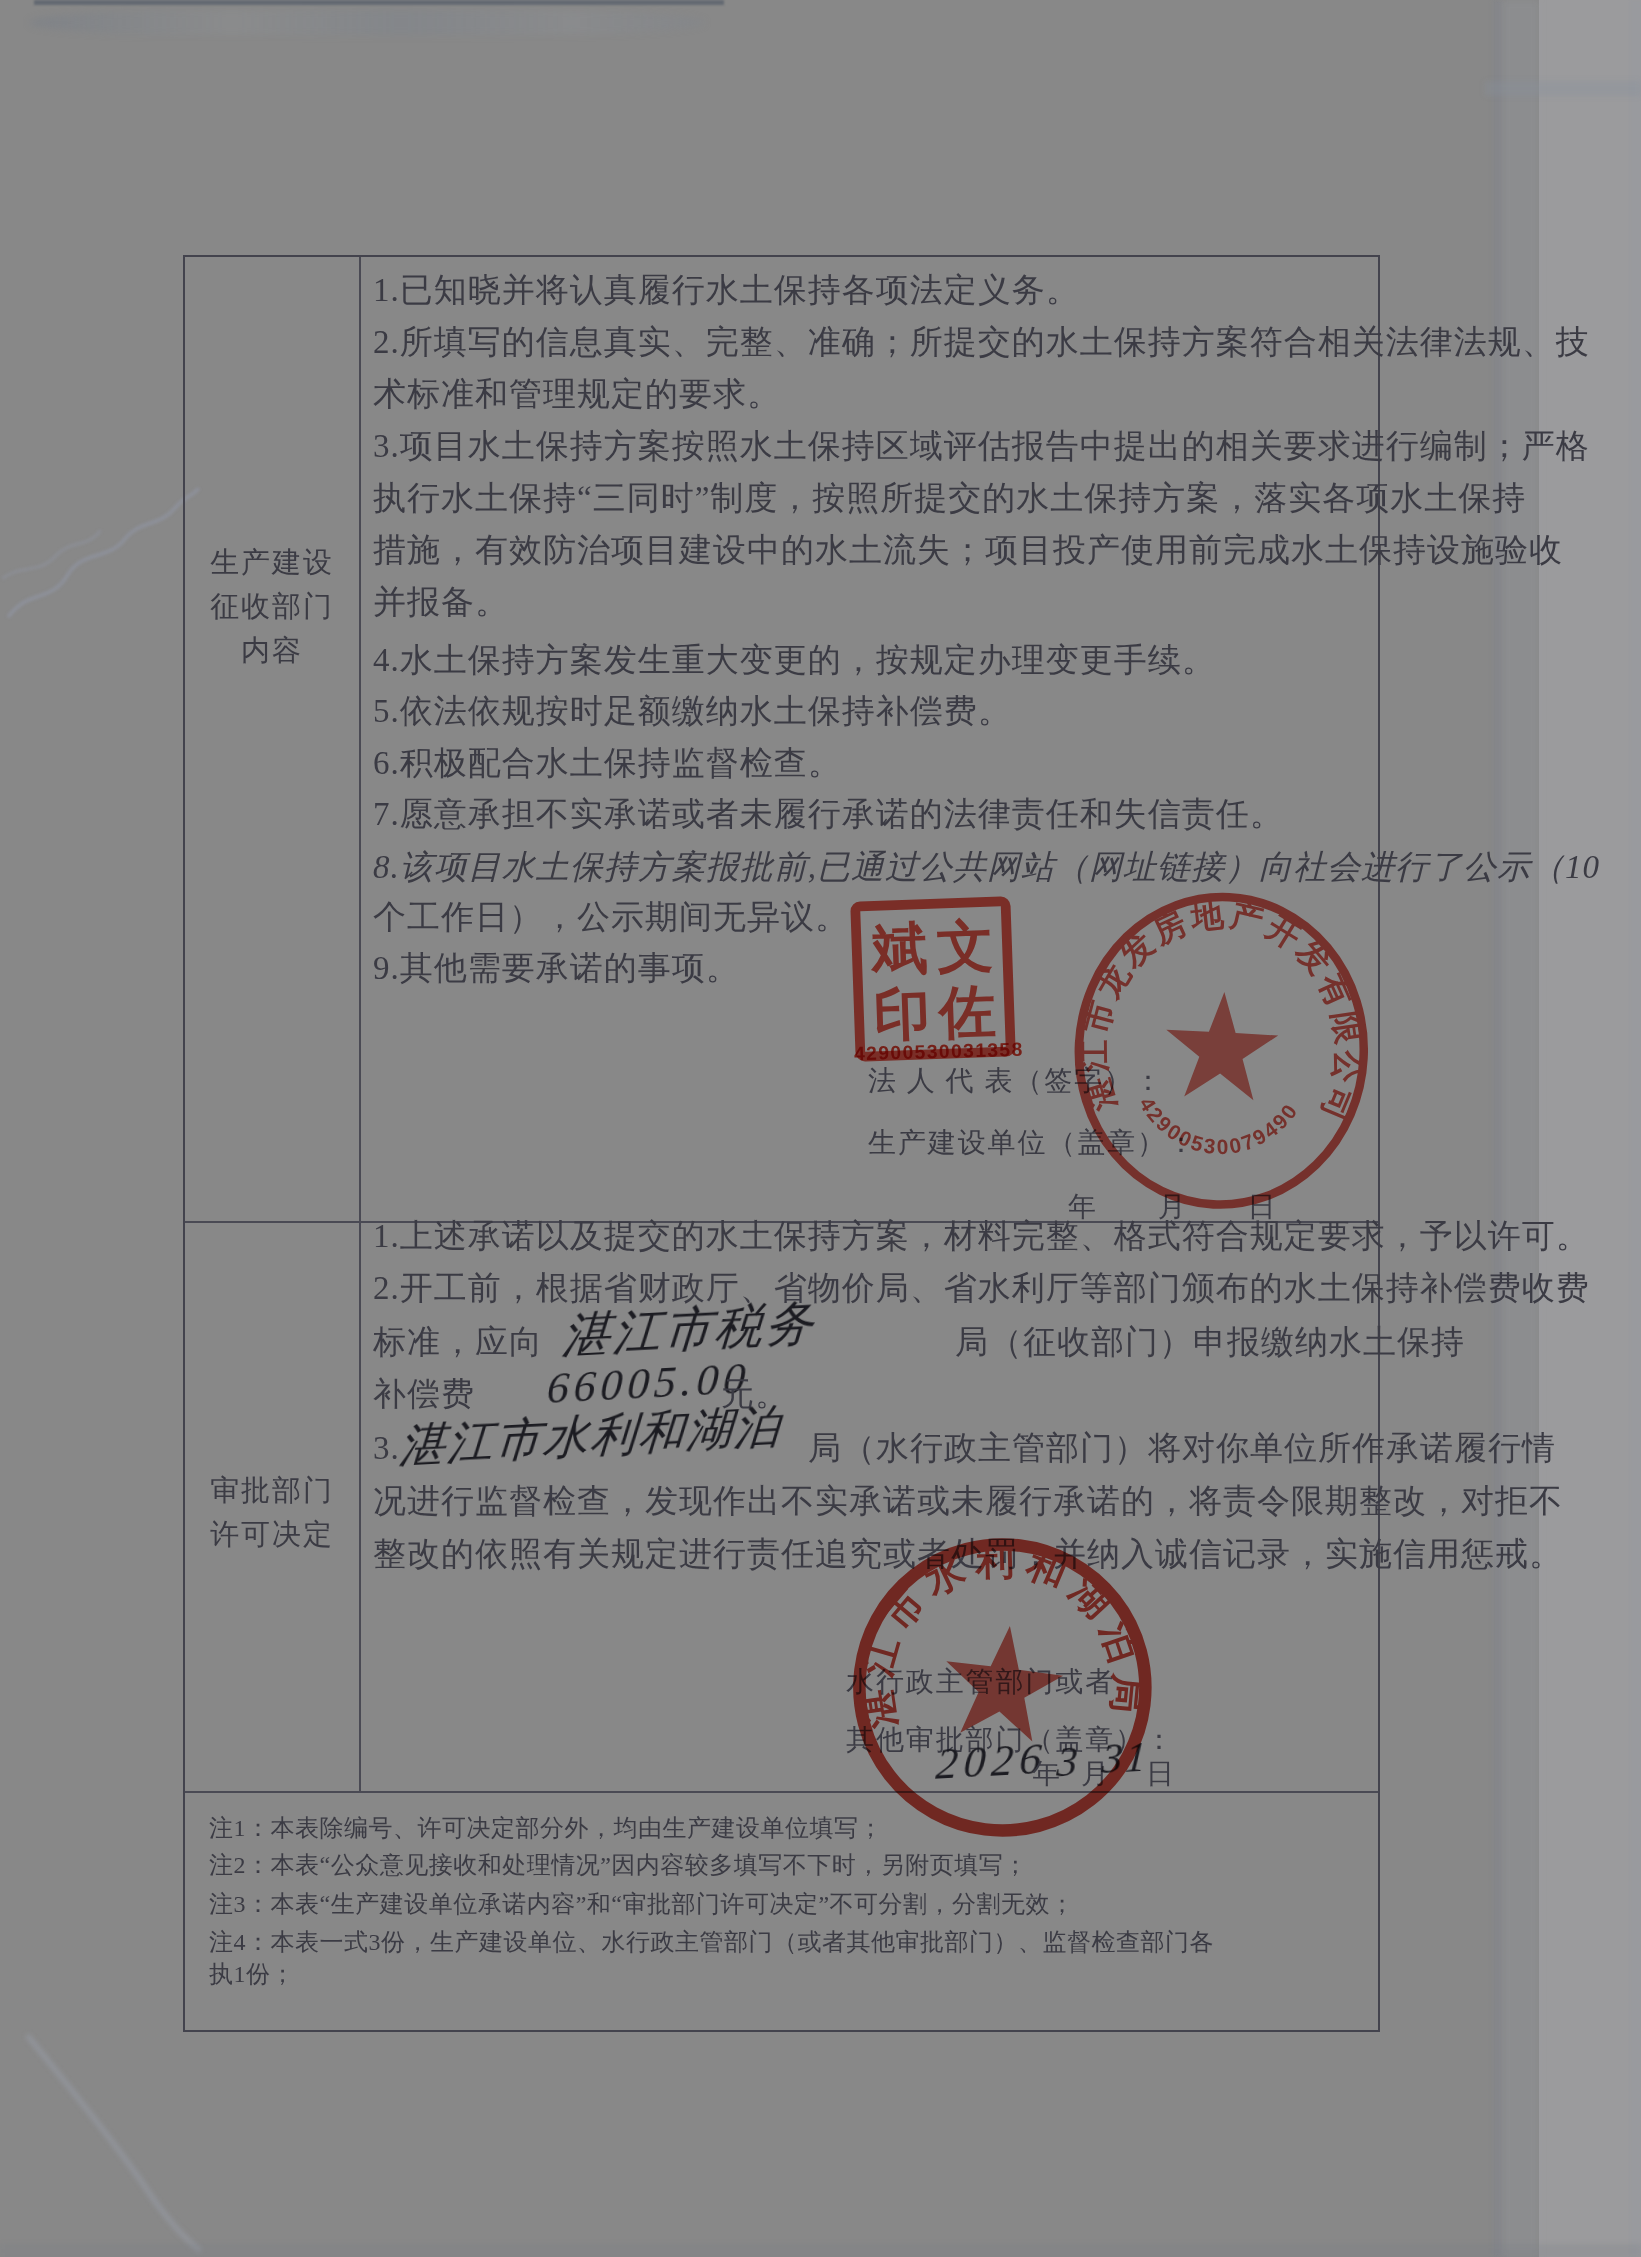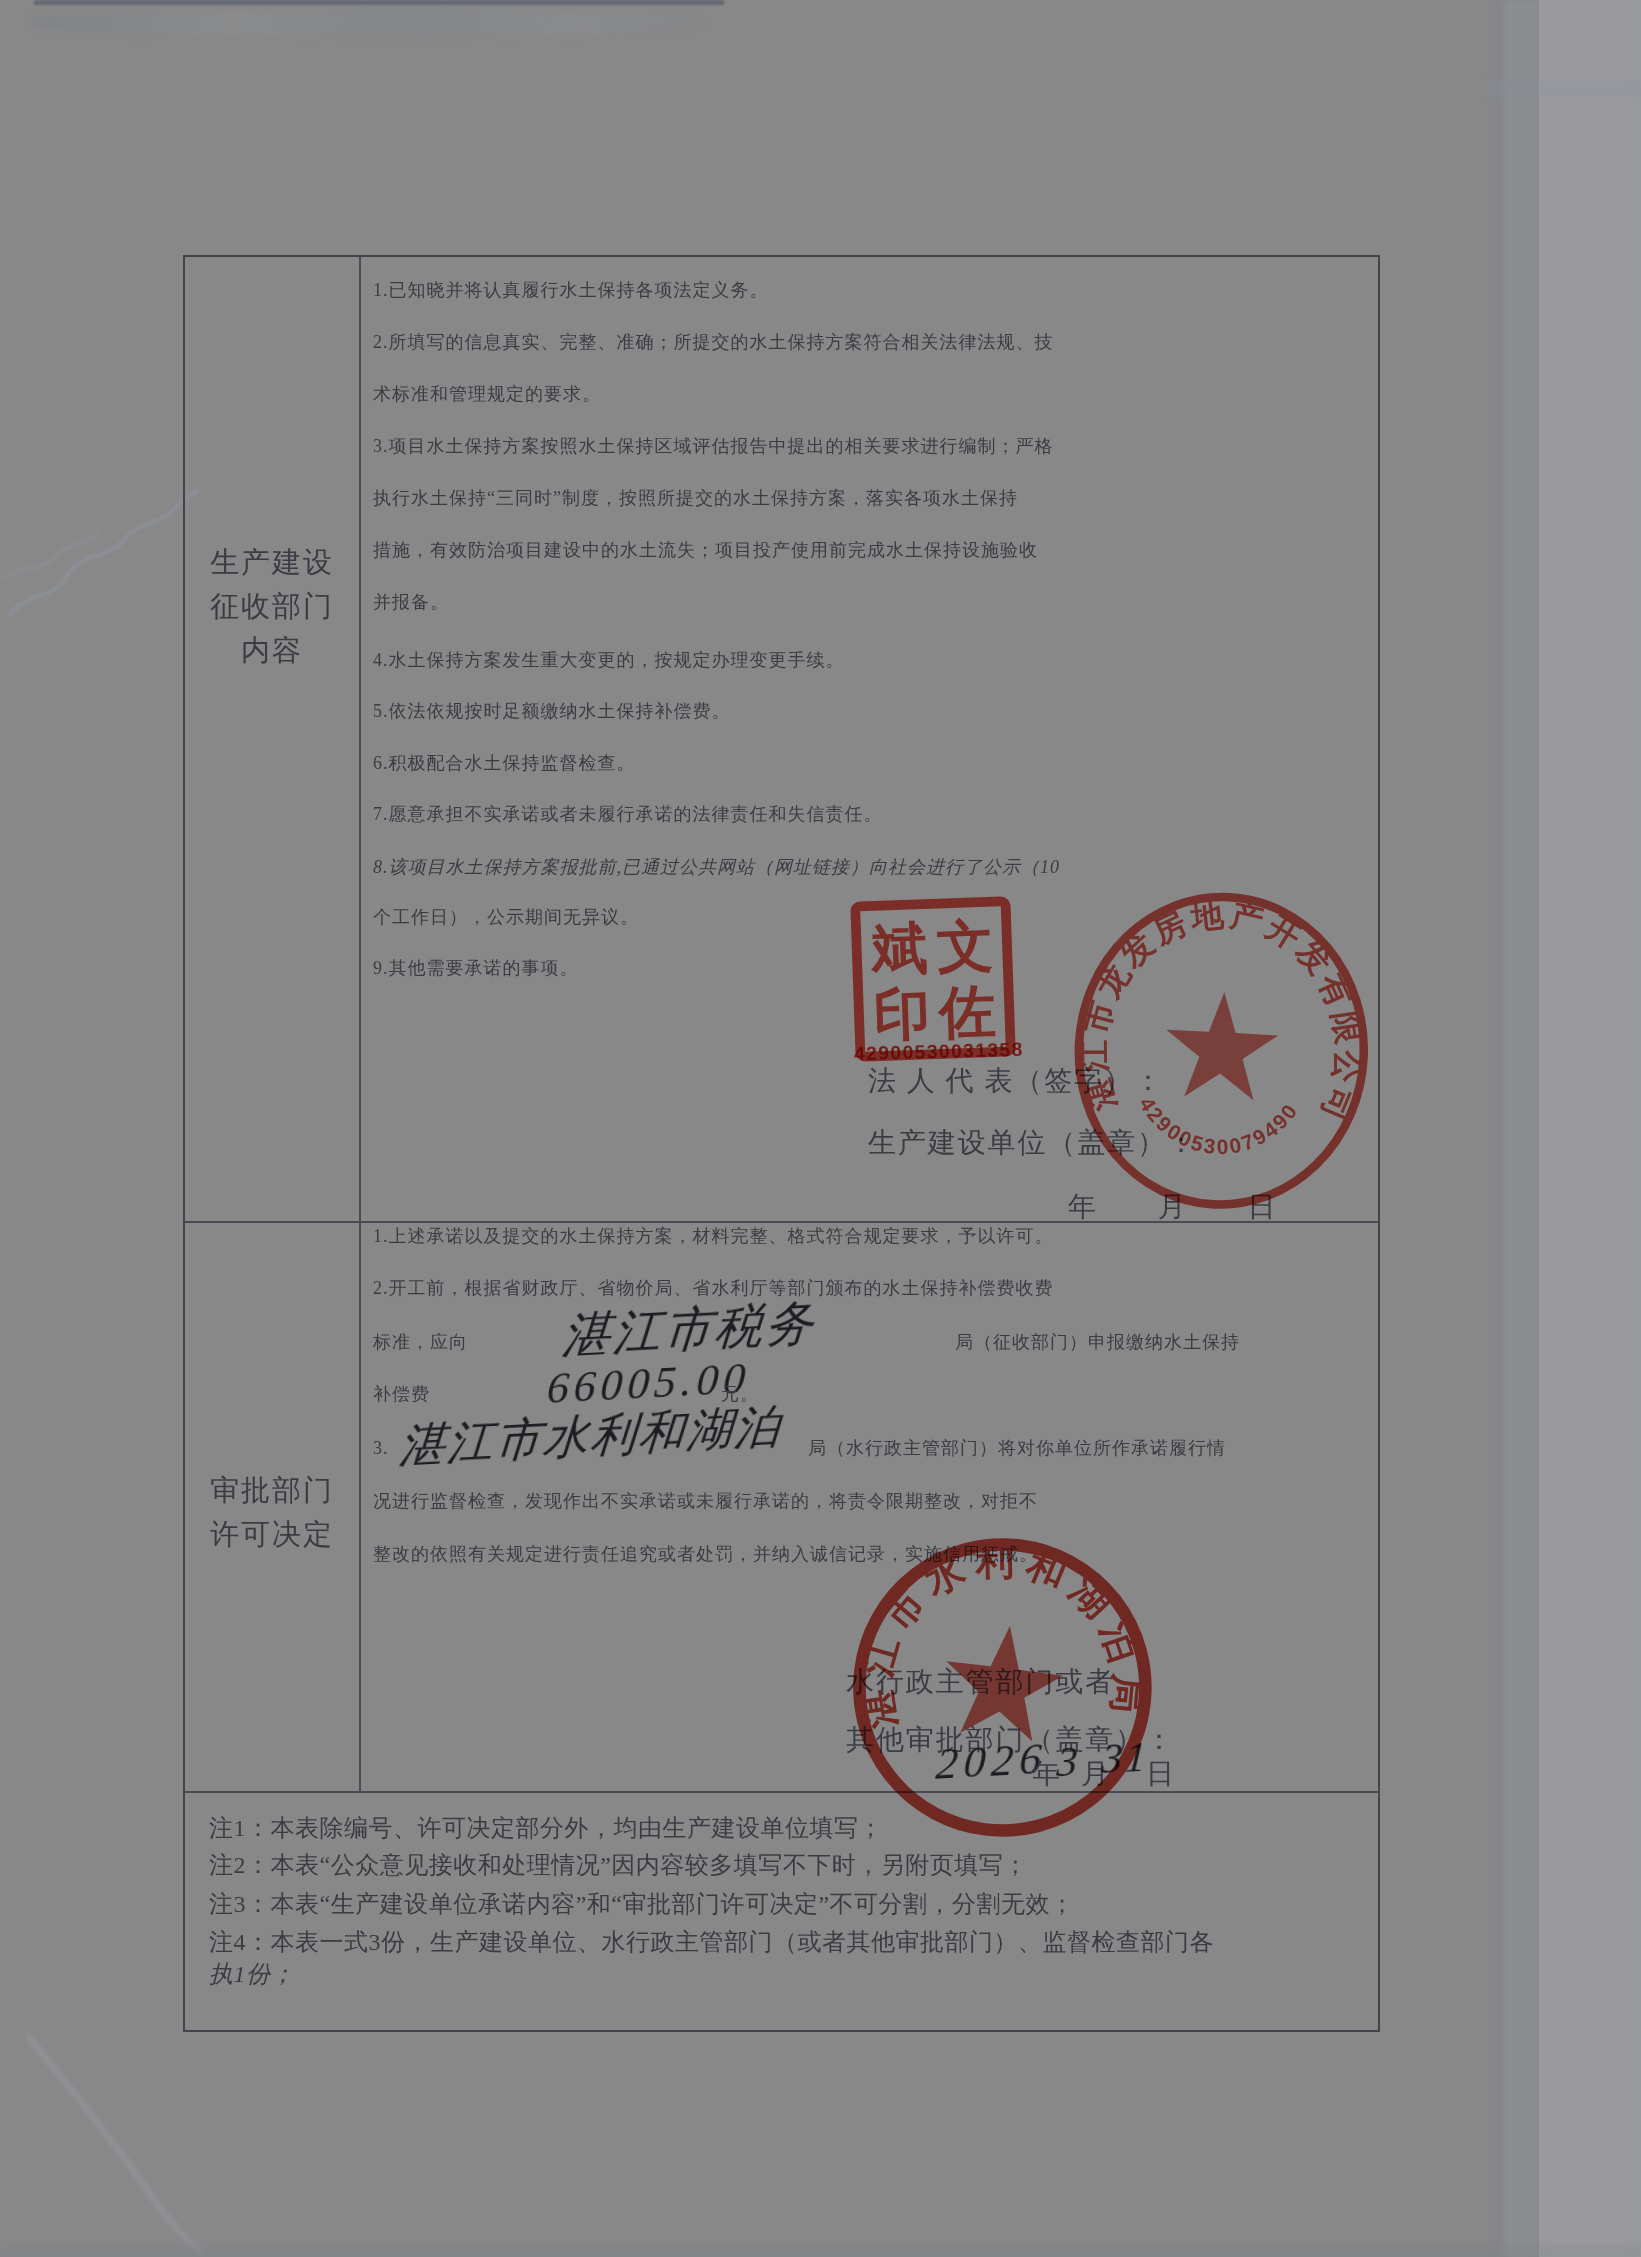--- a/index.html
+++ b/index.html
@@ -16,21 +16,21 @@
   .table-frame{
     position:absolute; left:183px; top:255px; width:1197px; height:1777px;
     border:2.9px solid #43434d; box-sizing:border-box;
   }
   .vline{position:absolute; left:174px; top:0; width:1.9px; height:1534px; background:#4a4a54;}
   .hline{position:absolute; left:0; width:100%; height:1.9px; background:#4a4a54;}
   .label-col{
     position:absolute; left:0; width:174px; display:flex; flex-direction:column;
     align-items:center; justify-content:center; font-size:29px; line-height:44px; letter-spacing:1.9px;
   }
-  .bline{position:absolute; white-space:nowrap; font-size:18px; line-height:39px; height:39px; letter-spacing:1px;}
+  .bline{position:absolute; white-space:nowrap; font-size:33px; line-height:39px; height:39px; letter-spacing:1px;}
   .nline{position:absolute; white-space:nowrap; font-size:24px; line-height:33px; height:33px; letter-spacing:0.5px;}
   .sline{position:absolute; white-space:nowrap; font-size:28px; line-height:39px; letter-spacing:1.9px;}
   .hw{
     position:absolute; white-space:nowrap; color:#17171d;
     font-style:italic; transform:rotate(-3deg) skewX(-7deg);
     letter-spacing:2.9px; filter:blur(0.3px); opacity:.95;
   }
   .stamp{position:absolute; mix-blend-mode:multiply; pointer-events:none;}
   .seal-num{
     position:absolute; color:#dc3d2f; font-weight:bold; font-size:19.3px; letter-spacing:1.4px;
@@ -123,21 +123,21 @@
     <div class="sline" style="left:847px;top:1497px;">年</div>
     <div class="hw" style="left:872px;top:1481px;font-size:41px;">3</div>
     <div class="sline" style="left:896px;top:1497px;">月</div>
     <div class="hw" style="left:917px;top:1477px;font-size:41px;">31</div>
     <div class="sline" style="left:961px;top:1497px;">日</div>
 
     <div class="nline" style="left:24px;top:1555px;">注1：本表除编号、许可决定部分外，均由生产建设单位填写；</div>
     <div class="nline" style="left:24px;top:1592px;">注2：本表“公众意见接收和处理情况”因内容较多填写不下时，另附页填写；</div>
     <div class="nline" style="left:24px;top:1631px;">注3：本表“生产建设单位承诺内容”和“审批部门许可决定”不可分割，分割无效；</div>
     <div class="nline" style="left:24px;top:1669px;">注4：本表一式3份，生产建设单位、水行政主管部门（或者其他审批部门）、监督检查部门各</div>
-    <div class="nline" style="left:24px;top:1701px;font-style:italic;">执1份；</div>
+    <div class="nline" style="left:24px;top:1701px;">执1份；</div>
   </div>
 
   <div class="stamp" style="left:850px;top:896px;width:166px;height:166px;transform:rotate(-2deg);opacity:.93;">
     <svg width="166" height="166" viewBox="0 0 170 170">
       <rect x="8" y="8" width="154" height="154" rx="5" fill="none" stroke="#e2493b" stroke-width="10"></rect>
       <g fill="#e2493b" font-size="58" font-weight="bold" text-anchor="middle" font-family="'Liberation Serif','DejaVu Serif',serif">
         <text x="52" y="73">斌</text>
         <text x="119" y="73">文</text>
         <text x="52" y="140">印</text>
         <text x="119" y="140">佐</text>

